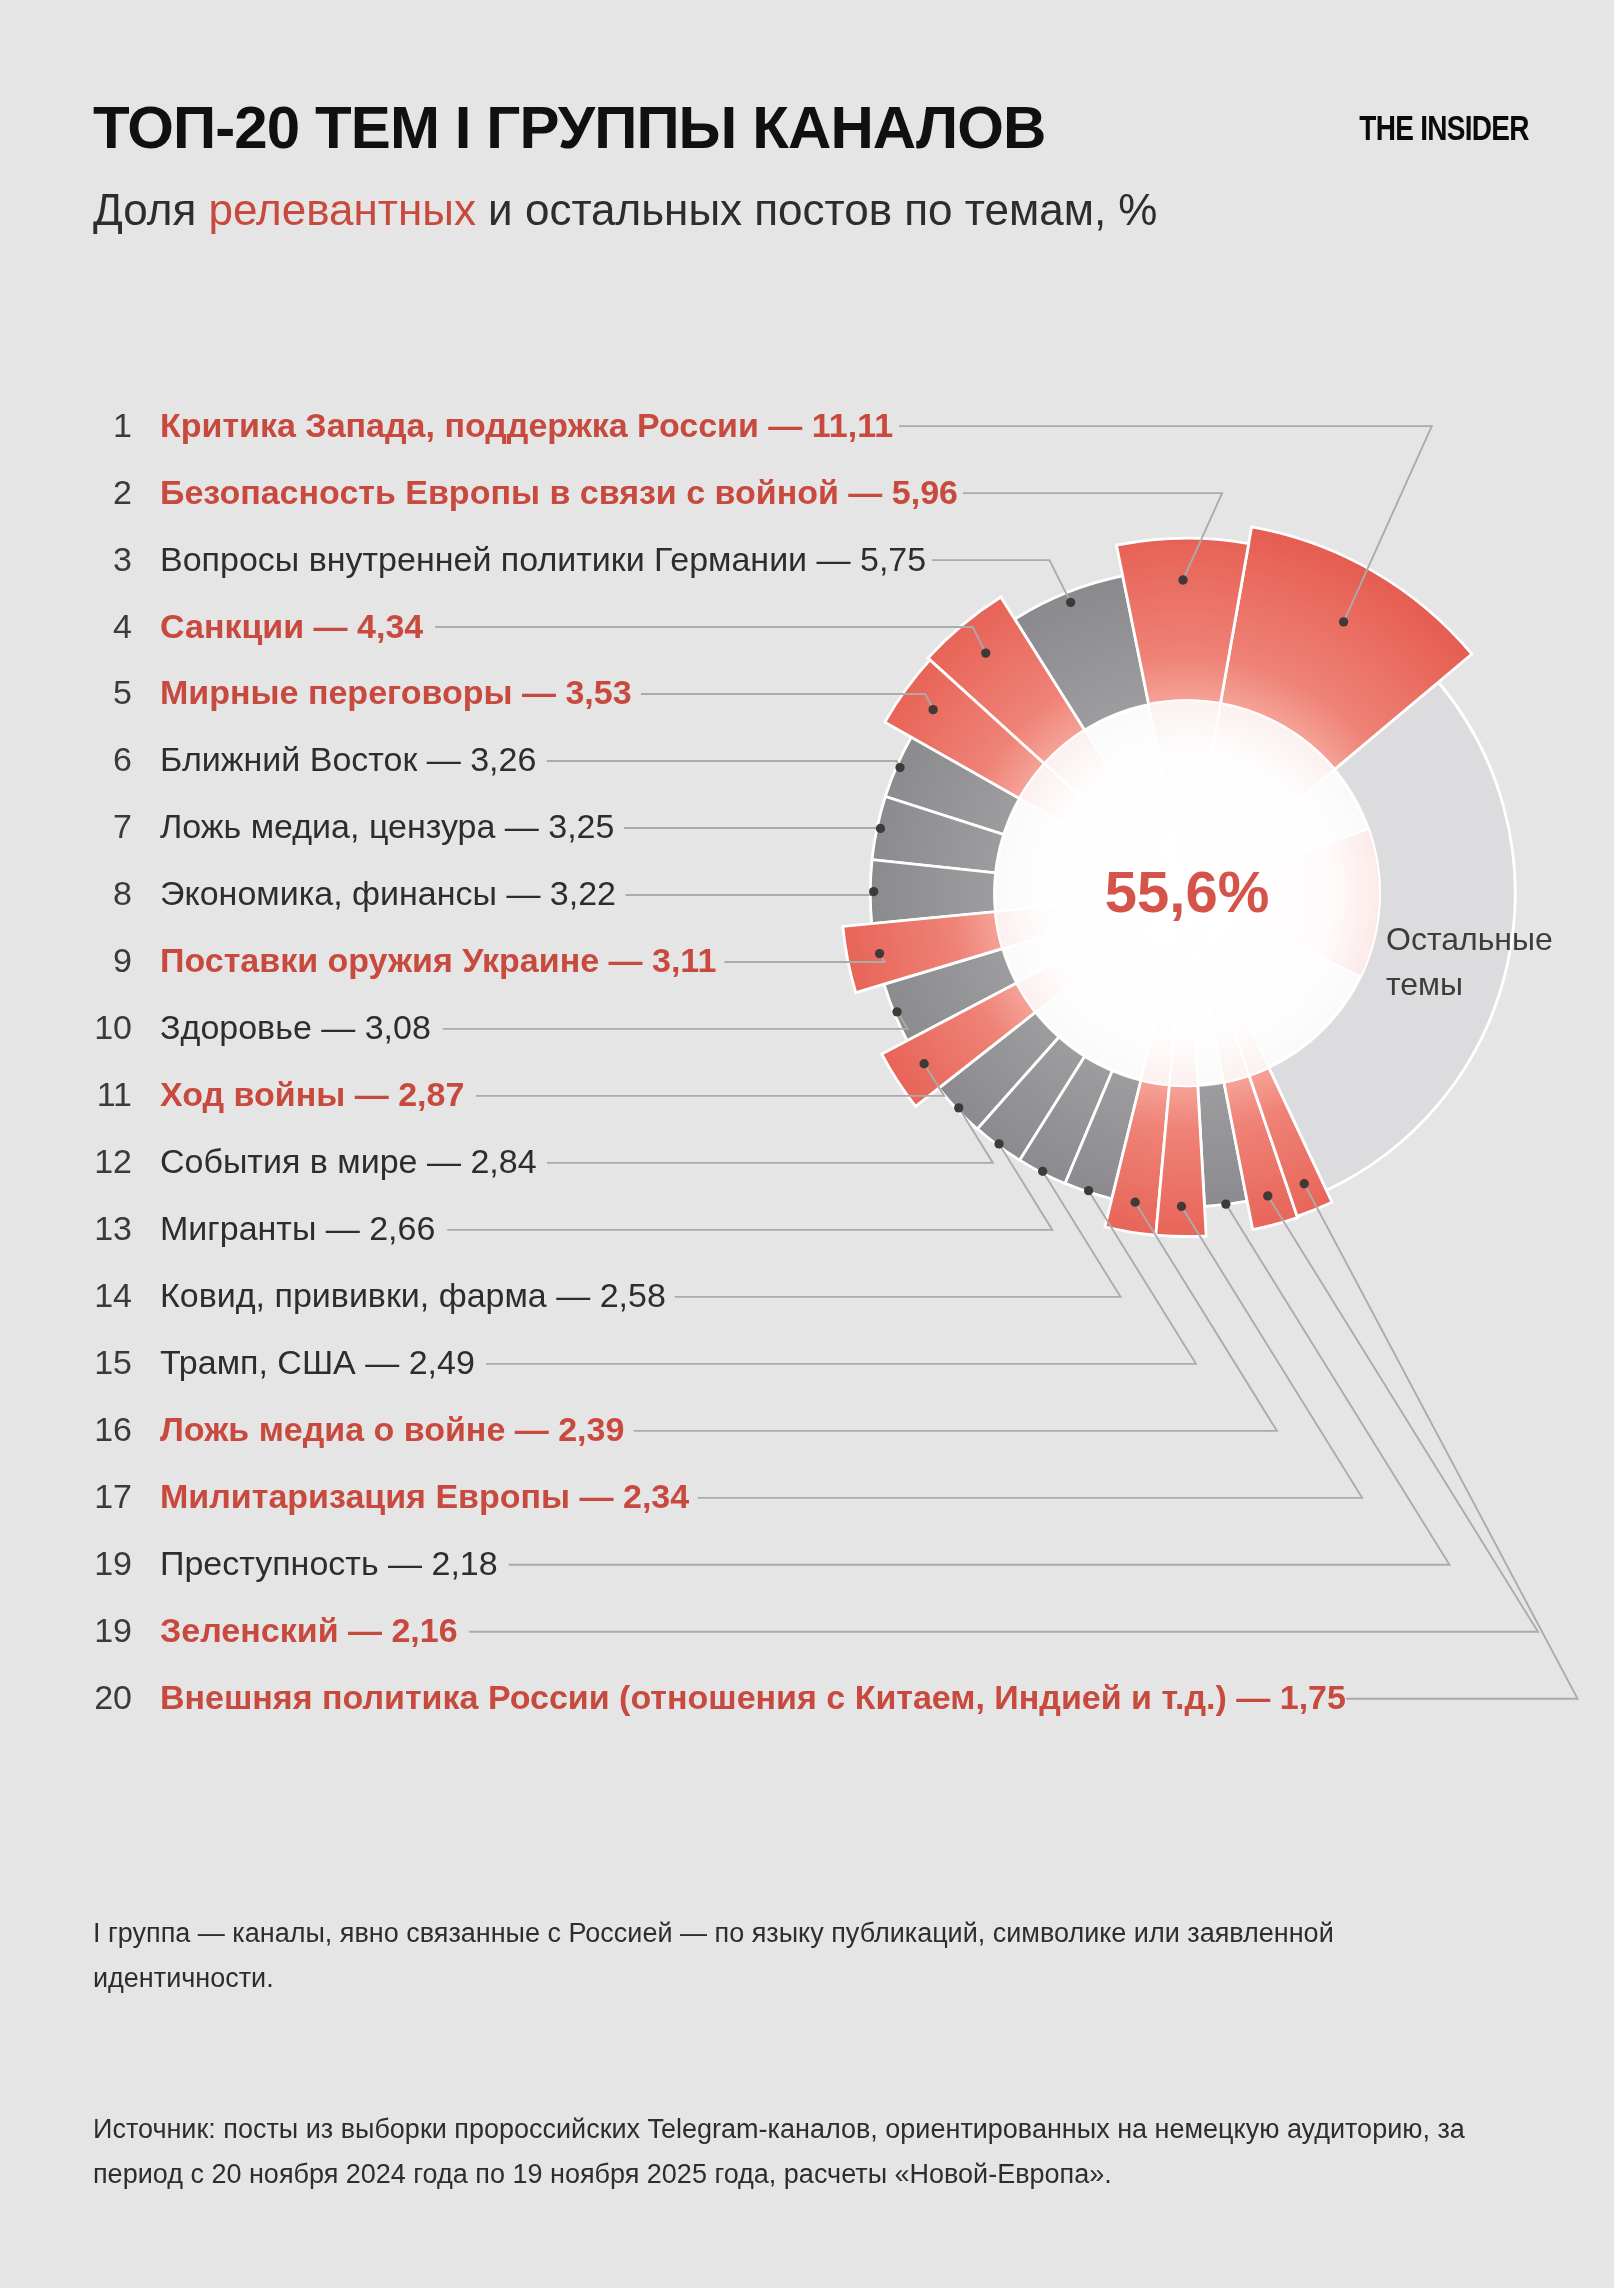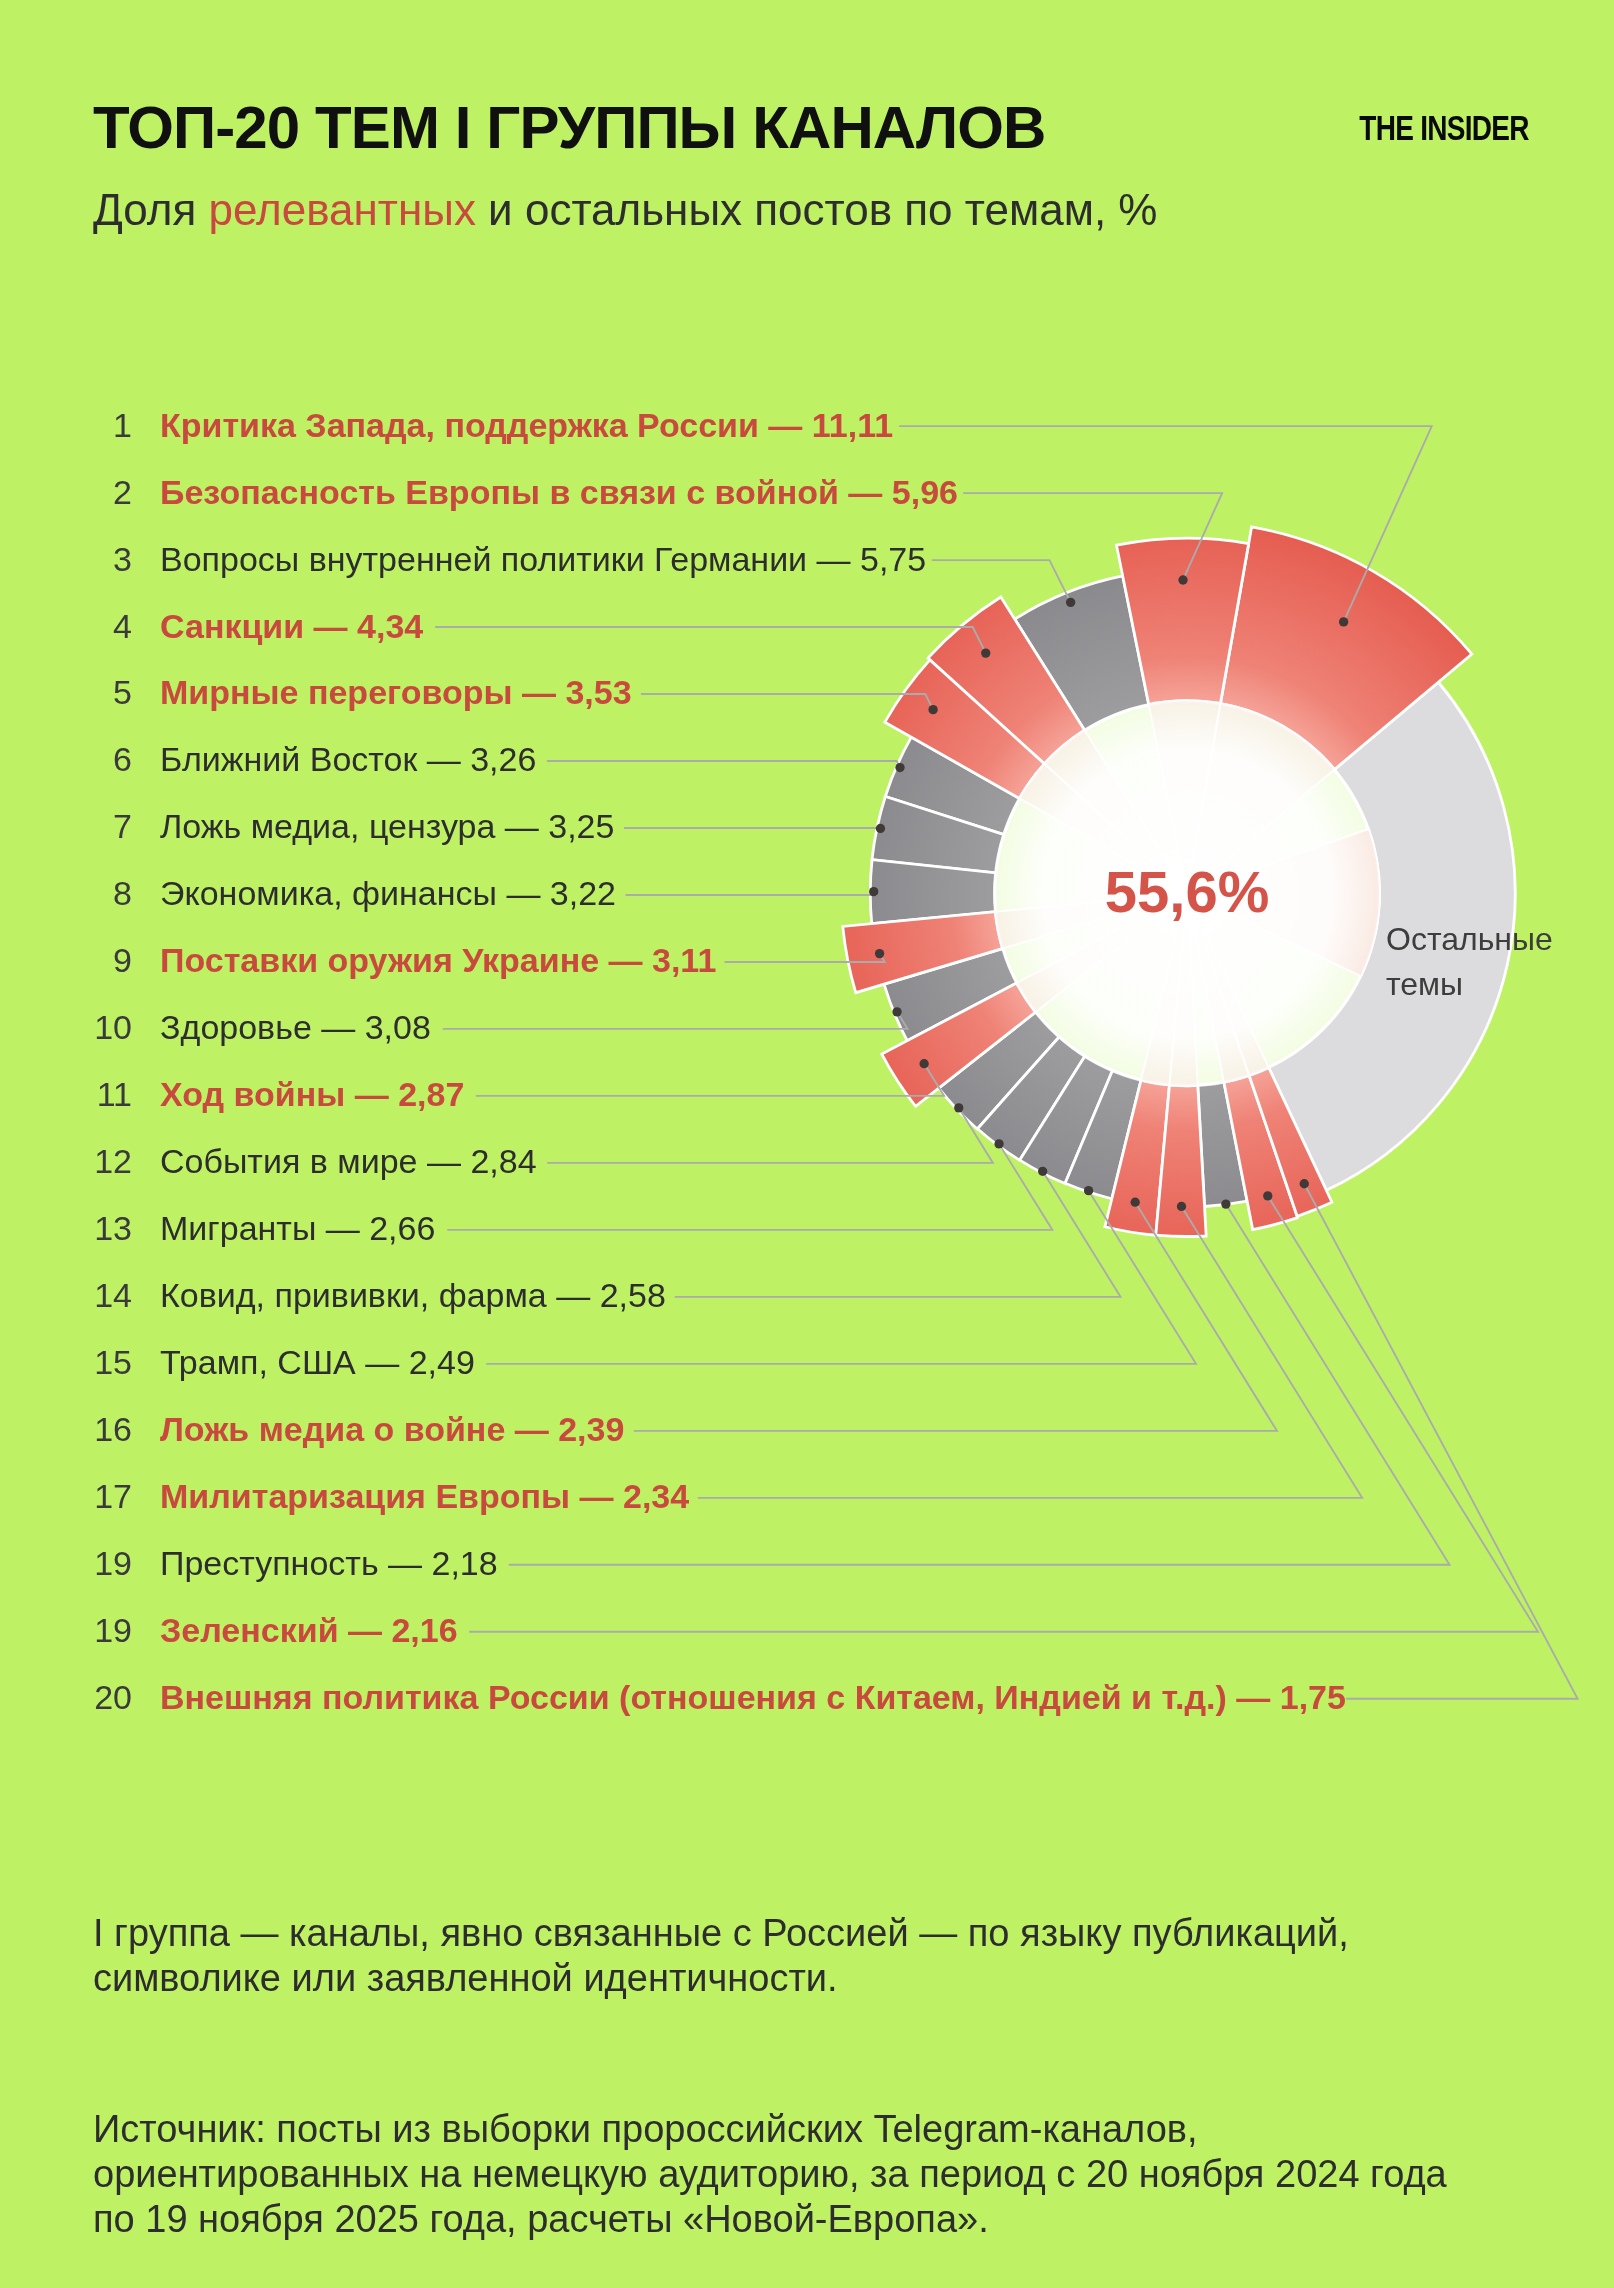--- a/index.html
+++ b/index.html
@@ -1,33 +1,33 @@
 <!DOCTYPE html>
 <html lang="ru" style="font-size:15px"><head>
 <meta charset="utf-8">
 <style>
   html,body{margin:0;padding:0;background:#fff;}
-  .page{position:relative;width:1615px;height:2289px;background:#bef264;overflow:hidden;
+  .page{position:relative;width:1615px;height:2289px;background:#e5e5e5;overflow:hidden;
         font-family:"Liberation Sans","DejaVu Sans",sans-serif;color:#2d2d2d;}
   .title{position:absolute;left:93px;top:93px;font-size:60px;font-weight:700;
          letter-spacing:-0.9px;color:#101010;white-space:nowrap;}
   .logo{position:absolute;right:86px;top:108px;font-size:35px;font-weight:700;
         letter-spacing:-0.9px;color:#0a0a0a;transform:scaleX(0.8);transform-origin:100% 50%;white-space:nowrap;}
   .subtitle{position:absolute;left:93px;top:185px;font-size:44px;color:#2d2d2d;white-space:nowrap;}
   .subtitle .hl{color:#c8493d;font-weight:400;}
   #chart-svg{position:absolute;left:0;top:0;}
   .row{position:absolute;left:0;white-space:nowrap;font-size:34px;line-height:41px;}
   .row .num{display:inline-block;width:132px;text-align:right;color:#3a3a3a;}
   .row .txt{margin-left:28px;color:#2d2d2d;}
   .row.relevant .txt{color:#c8493d;font-weight:700;}
   .center-label{position:absolute;left:1187px;top:895px;transform:translate(-50%,-55%);
         font-size:58px;font-weight:700;color:#d4544a;white-space:nowrap;}
   .other-label{position:absolute;left:1386px;top:917px;width:200px;font-size:32px;
         line-height:45px;color:#3d3d3d;}
-  .footer{position:absolute;left:93px;width:1375px;font-size:38px;line-height:45px;color:#2d2d2d;}
+  .footer{position:absolute;left:93px;width:1375px;font-size:27px;line-height:45px;color:#2d2d2d;}
   .footer .hl{color:#c8493d;}
   #footer-p1{top:1911px;}
   #footer-p2{top:2014px;}
   #footer-p3{top:2075px;margin-top:32px;}
 </style>
 </head>
 <body>
 
 <div class="page" id="page">
 

